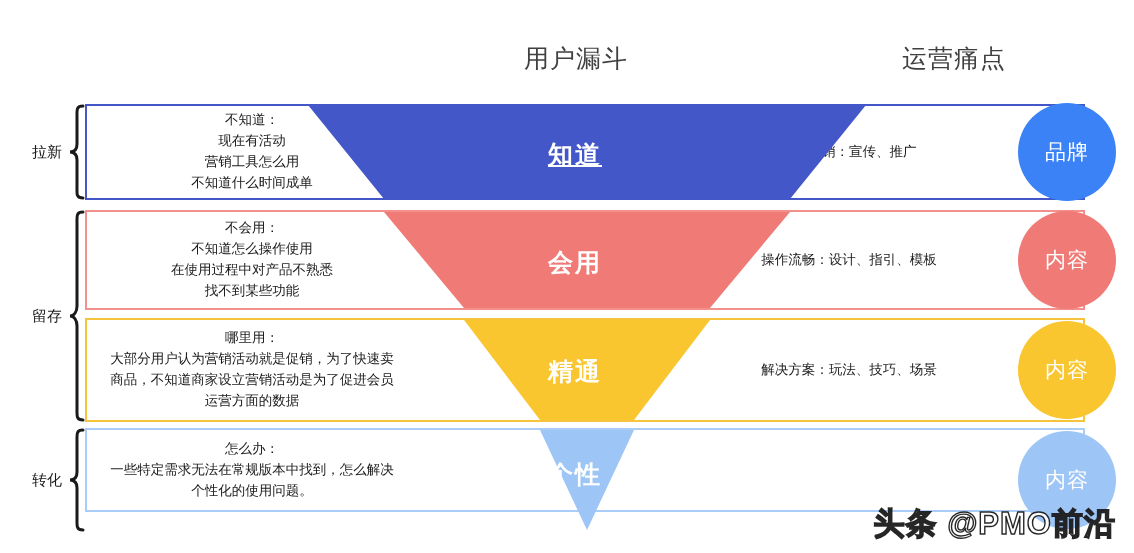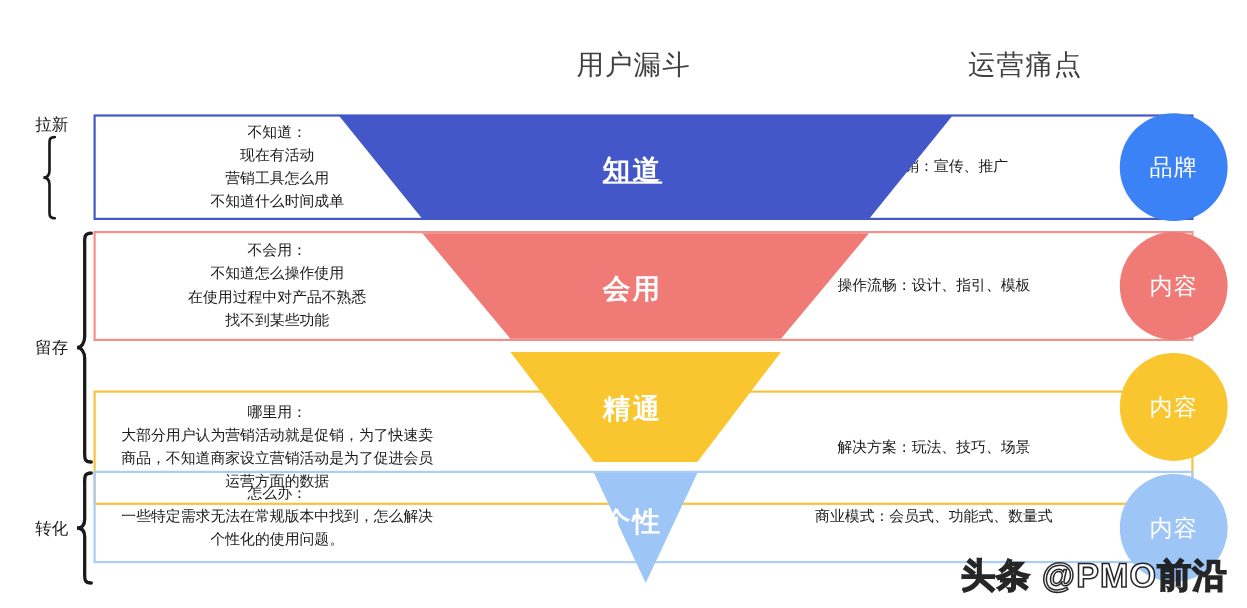--- a/index.html
+++ b/index.html
@@ -27,36 +27,36 @@
   .col-header {
     position: absolute;
     top: 42px;
     font-size: 25px;
     color: #404040;
     white-space: nowrap;
     letter-spacing: 1px;
   }
   .col-header.h1 { left: 163px; }
   .col-header.h2 { left: 524px; }
-  .col-header.h3 { left: 880px; }
+  .col-header.h3 { left: 902px; }
 
   
   .stage-row {
     position: absolute;
     left: 85px;
     width: 1000px;
     box-sizing: border-box;
     border-style: solid;
     border-width: 2px;
     background: transparent;
     text-decoration: underline;
   }
   .row-1 { top: 104px;  height: 96px;  border-color: #4457c8; }
   .row-2 { top: 210px;  height: 100px; border-color: #f2908c; }
-  .row-3 { top: 318px;  height: 104px; border-color: #f5c33c; margin-top: 37px; }
+  .row-3 { top: 318px;  height: 104px; border-color: #f5c33c; }
   .row-4 { top: 428px;  height: 84px; border-color: #a9cdf7; }
 
   
   .pain-text {
     position: absolute;
     left: 20px;
     width: 290px;
     top: 50%;
     transform: translateY(-50%);
     text-align: center;
@@ -130,21 +130,21 @@
   }
   .bracket-label {
     font-size: 15px;
     color: #1a1a1a;
     width: 40px;
     text-align: right;
     margin-right: 6px;
     white-space: nowrap;
   }
   .bracket-svg { display: block; }
-  .bg-1 { top: 104px; height: 96px; flex-direction: column; }
+  .bg-1 { top: 104px; height: 96px; }
   .bg-2 { top: 210px; height: 212px; }
   .bg-3 { top: 428px; height: 104px; }
 
   
   .watermark {
     position: absolute;
     right: 18px;
     bottom: 8px;
     font-size: 31px;
     font-weight: bold;
@@ -181,21 +181,20 @@
 
 <div class="stage-row row-3">
   <div class="pain-text">哪里用：
 大部分用户认为营销活动就是促销，为了快速卖商品，不知道商家设立营销活动是为了促进会员运营方面的数据</div>
   <div class="ops-text">解决方案：玩法、技巧、场景</div>
 </div>
 
 <div class="stage-row row-4">
   <div class="pain-text">怎么办：
 一些特定需求无法在常规版本中找到，怎么解决个性化的使用问题。</div>
-  <div class="ops-text">商业模式：会员式、功能式、数量式</div>
 </div>
 
 <svg class="funnel-layer" viewBox="0 0 1134 553">
   <polygon points="308,105 866,105 790,199 384,199" fill="#4457c8"></polygon>
   <polygon points="384,212 790,212 710,308 464,308" fill="#f07a76"></polygon>
   <polygon points="464,320 710,320 634,420 540,420" fill="#f9c62f"></polygon>
   <polygon points="540,430 634,430 587,530" fill="#9dc5f5"></polygon>
 </svg>
 
 <div class="funnel-label f1">知道</div>

